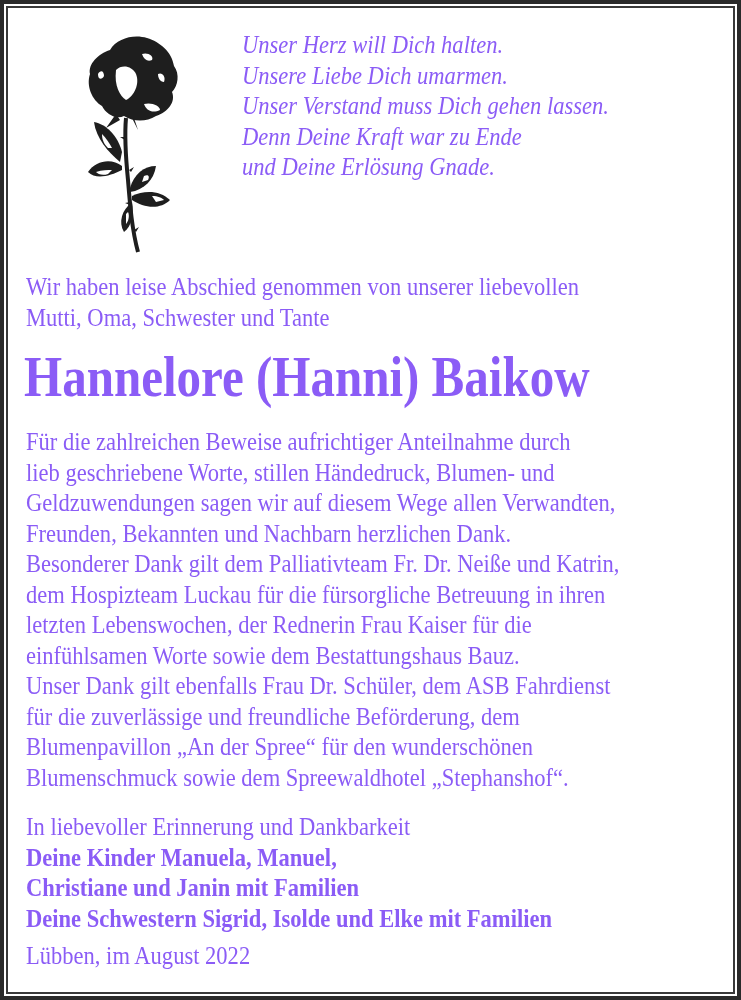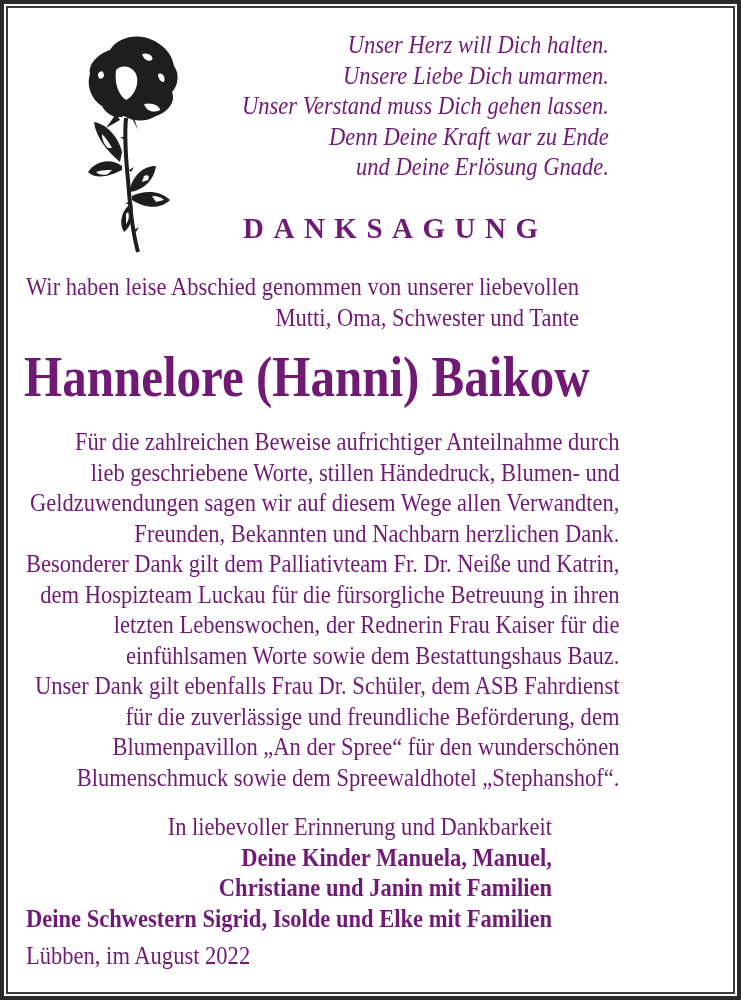--- a/index.html
+++ b/index.html
@@ -11,22 +11,21 @@
       background: #ffffff;
     }
     .frame-inner {
       position: absolute; left: 2px; top: 2px; right: 2px; bottom: 2px;
       border: 2px solid #3a3a3a;
       box-sizing: border-box;
     }
     .content {
       position: absolute; left: 0; top: 0; width: 741px; height: 1000px;
       font-family: "Liberation Serif", "DejaVu Serif", serif;
-      color: #701a75;
-      text-align: right;
+      color: #8b5cf6;
     }
     .rose {
       position: absolute; left: 72px; top: 30px; width: 110px; height: 225px;
     }
     .poem {
       position: absolute; left: 242px; top: 30px;
       font-style: italic; font-size: 24.5px; line-height: 30.5px;
       transform: scaleX(0.92); transform-origin: left top;
       white-space: nowrap;
     }
@@ -106,21 +105,20 @@
   </svg>
 
   <div class="poem">
     <div>Unser Herz will Dich halten.</div>
     <div>Unsere Liebe Dich umarmen.</div>
     <div>Unser Verstand muss Dich gehen lassen.</div>
     <div>Denn Deine Kraft war zu Ende</div>
     <div>und Deine Erlösung Gnade.</div>
   </div>
 
-  <div class="heading">DANKSAGUNG</div>
 
   <div class="intro">
     <div>Wir haben leise Abschied genommen von unserer liebevollen</div>
     <div>Mutti, Oma, Schwester und Tante</div>
   </div>
 
   <div class="name">Hannelore (Hanni) Baikow</div>
 
   <div class="body-text">
     <div>Für die zahlreichen Beweise aufrichtiger Anteilnahme durch</div>

